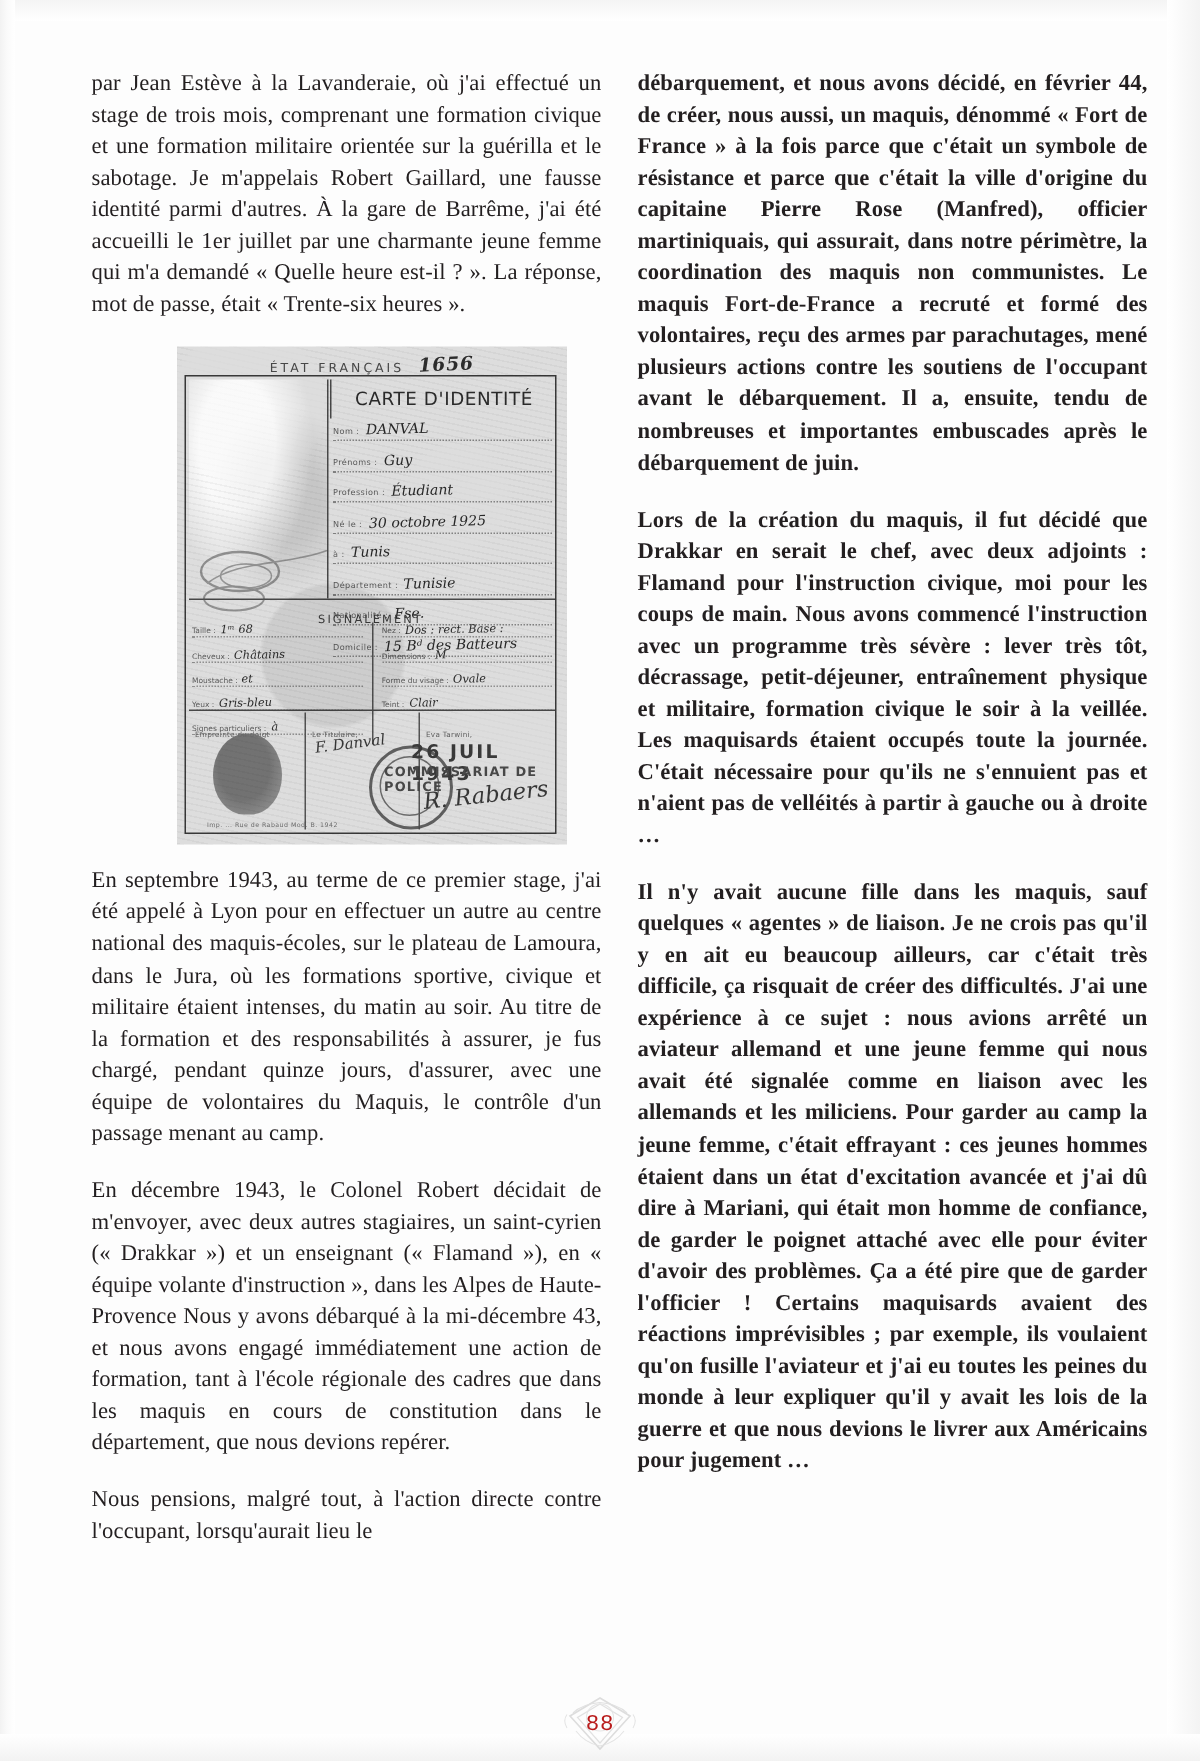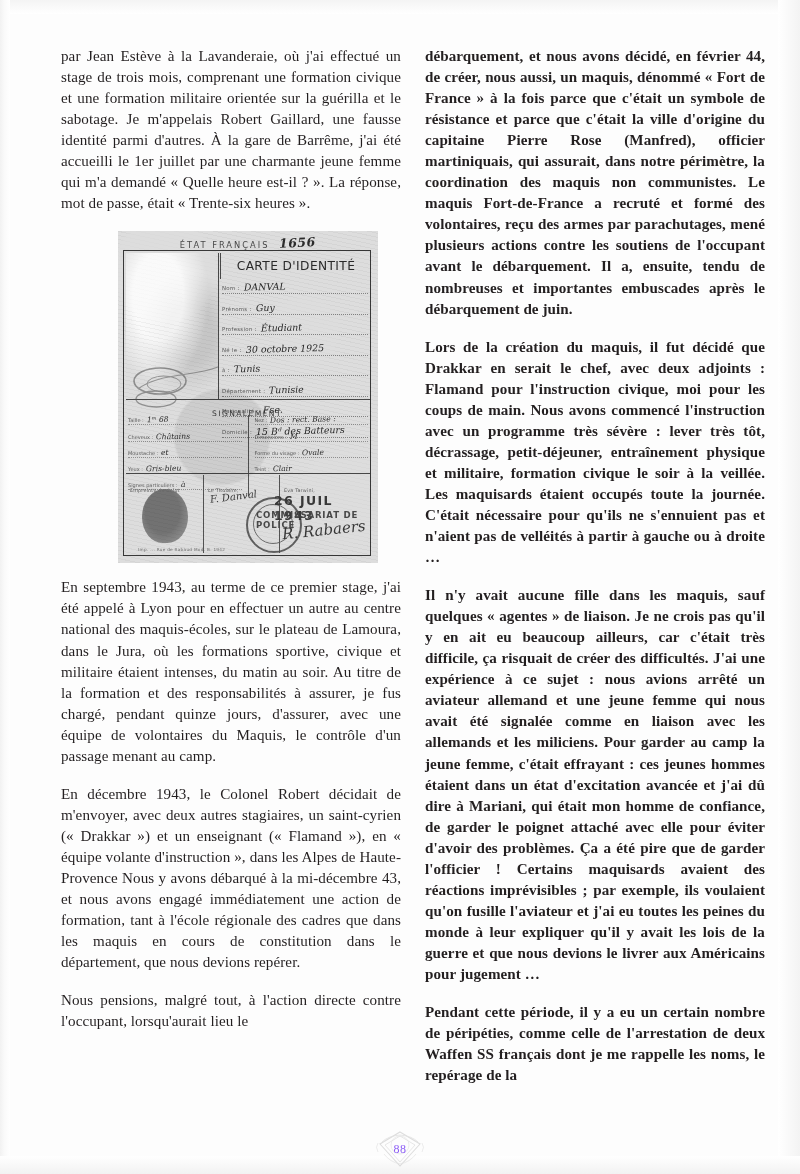--- a/index.html
+++ b/index.html
@@ -354,23 +354,23 @@
   .folio-emblem {
     position: relative;
     width: 56px; height: 42px;
     display: flex;
     align-items: center;
     justify-content: center;
   }
   .folio-number {
     position: relative;
     z-index: 2;
-    font-family: Liberation Serif, serif;
-    font-size: 12px;
-    color: #8b5cf6;
+    font-family: Liberation Mono, monospace;
+    font-size: 15px;
+    color: #b91c1c;
     letter-spacing: .5px;
   }
   .folio-ornament {
     position: absolute;
     left: 0; top: 0;
     opacity: .33;
   }
 </style>
 </head>
 <body>
@@ -524,21 +524,20 @@
 
       <p class="body-text">En septembre 1943, au terme de ce premier stage, j'ai été appelé à Lyon pour en effectuer un autre au centre national des maquis-écoles, sur le plateau de Lamoura, dans le Jura, où les formations sportive, civique et militaire étaient intenses, du matin au soir. Au titre de la formation et des responsabilités à assurer, je fus chargé, pendant quinze jours, d'assurer, avec une équipe de volontaires du Maquis, le contrôle d'un passage menant au camp.</p>
       <p class="body-text">En décembre 1943, le Colonel Robert décidait de m'envoyer, avec deux autres stagiaires, un saint-cyrien (« Drakkar ») et un enseignant (« Flamand »), en « équipe volante d'instruction », dans les Alpes de Haute-Provence Nous y avons débarqué à la mi-décembre 43, et nous avons engagé immédiatement une action de formation, tant à l'école régionale des cadres que dans les maquis en cours de constitution dans le département, que nous devions repérer.</p>
       <p class="body-text">Nous pensions, malgré tout, à l'action directe contre l'occupant, lorsqu'aurait lieu le</p>
     </div>
 
     <div class="column column-right">
       <p class="body-text">débarquement, et nous avons décidé, en février 44, de créer, nous aussi, un maquis, dénommé « Fort de France » à la fois parce que c'était un symbole de résistance et parce que c'était la ville d'origine du capitaine Pierre Rose (Manfred), officier martiniquais, qui assurait, dans notre périmètre, la coordination des maquis non communistes. Le maquis Fort-de-France a recruté et formé des volontaires, reçu des armes par parachutages, mené plusieurs actions contre les soutiens de l'occupant avant le débarquement. Il a, ensuite, tendu de nombreuses et importantes embuscades après le débarquement de juin.</p>
       <p class="body-text">Lors de la création du maquis, il fut décidé que Drakkar en serait le chef, avec deux adjoints : Flamand pour l'instruction civique, moi pour les coups de main. Nous avons commencé l'instruction avec un programme très sévère : lever très tôt, décrassage, petit-déjeuner, entraînement physique et militaire, formation civique le soir à la veillée. Les maquisards étaient occupés toute la journée. C'était nécessaire pour qu'ils ne s'ennuient pas et n'aient pas de velléités à partir à gauche ou à droite …</p>
       <p class="body-text">Il n'y avait aucune fille dans les maquis, sauf quelques « agentes » de liaison. Je ne crois pas qu'il y en ait eu beaucoup ailleurs, car c'était très difficile, ça risquait de créer des difficultés. J'ai une expérience à ce sujet : nous avions arrêté un aviateur allemand et une jeune femme qui nous avait été signalée comme en liaison avec les allemands et les miliciens. Pour garder au camp la jeune femme, c'était effrayant : ces jeunes hommes étaient dans un état d'excitation avancée et j'ai dû dire à Mariani, qui était mon homme de confiance, de garder le poignet attaché avec elle pour éviter d'avoir des problèmes. Ça a été pire que de garder l'officier ! Certains maquisards avaient des réactions imprévisibles ; par exemple, ils voulaient qu'on fusille l'aviateur et j'ai eu toutes les peines du monde à leur expliquer qu'il y avait les lois de la guerre et que nous devions le livrer aux Américains pour jugement …</p>
-      <p class="body-text">Pendant cette période, il y a eu un certain nombre de péripéties, comme celle de l'arrestation de deux Waffen SS français dont je me rappelle les noms, le repérage de la</p>
     </div>
 
   </div>
 
   <div class="folio">
     <div class="folio-emblem">
       <svg class="folio-ornament" width="56" height="42" viewBox="0 0 56 42">
         <path d="M28 4 L48 16 L28 38 L8 16 Z" fill="none" stroke="#9d9d9d" stroke-width="1.1"></path>
         <path d="M28 8 L43 17 L28 34 L13 17 Z" fill="none" stroke="#aaaaaa" stroke-width="0.8"></path>
         <path d="M10 14 q6 -6 18 -7 q12 1 18 7" fill="none" stroke="#a8a8a8" stroke-width="0.8"></path>

